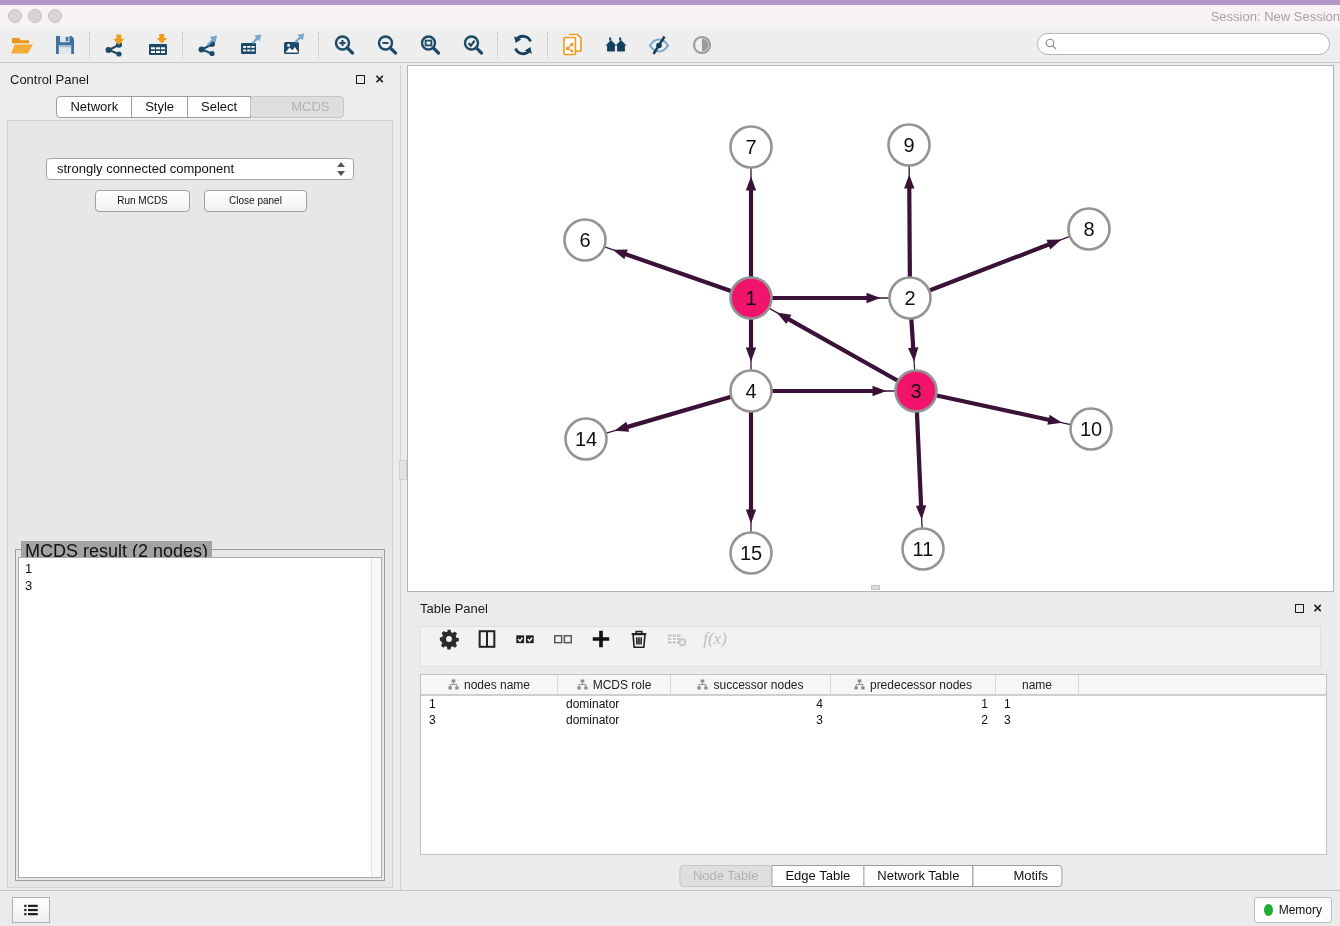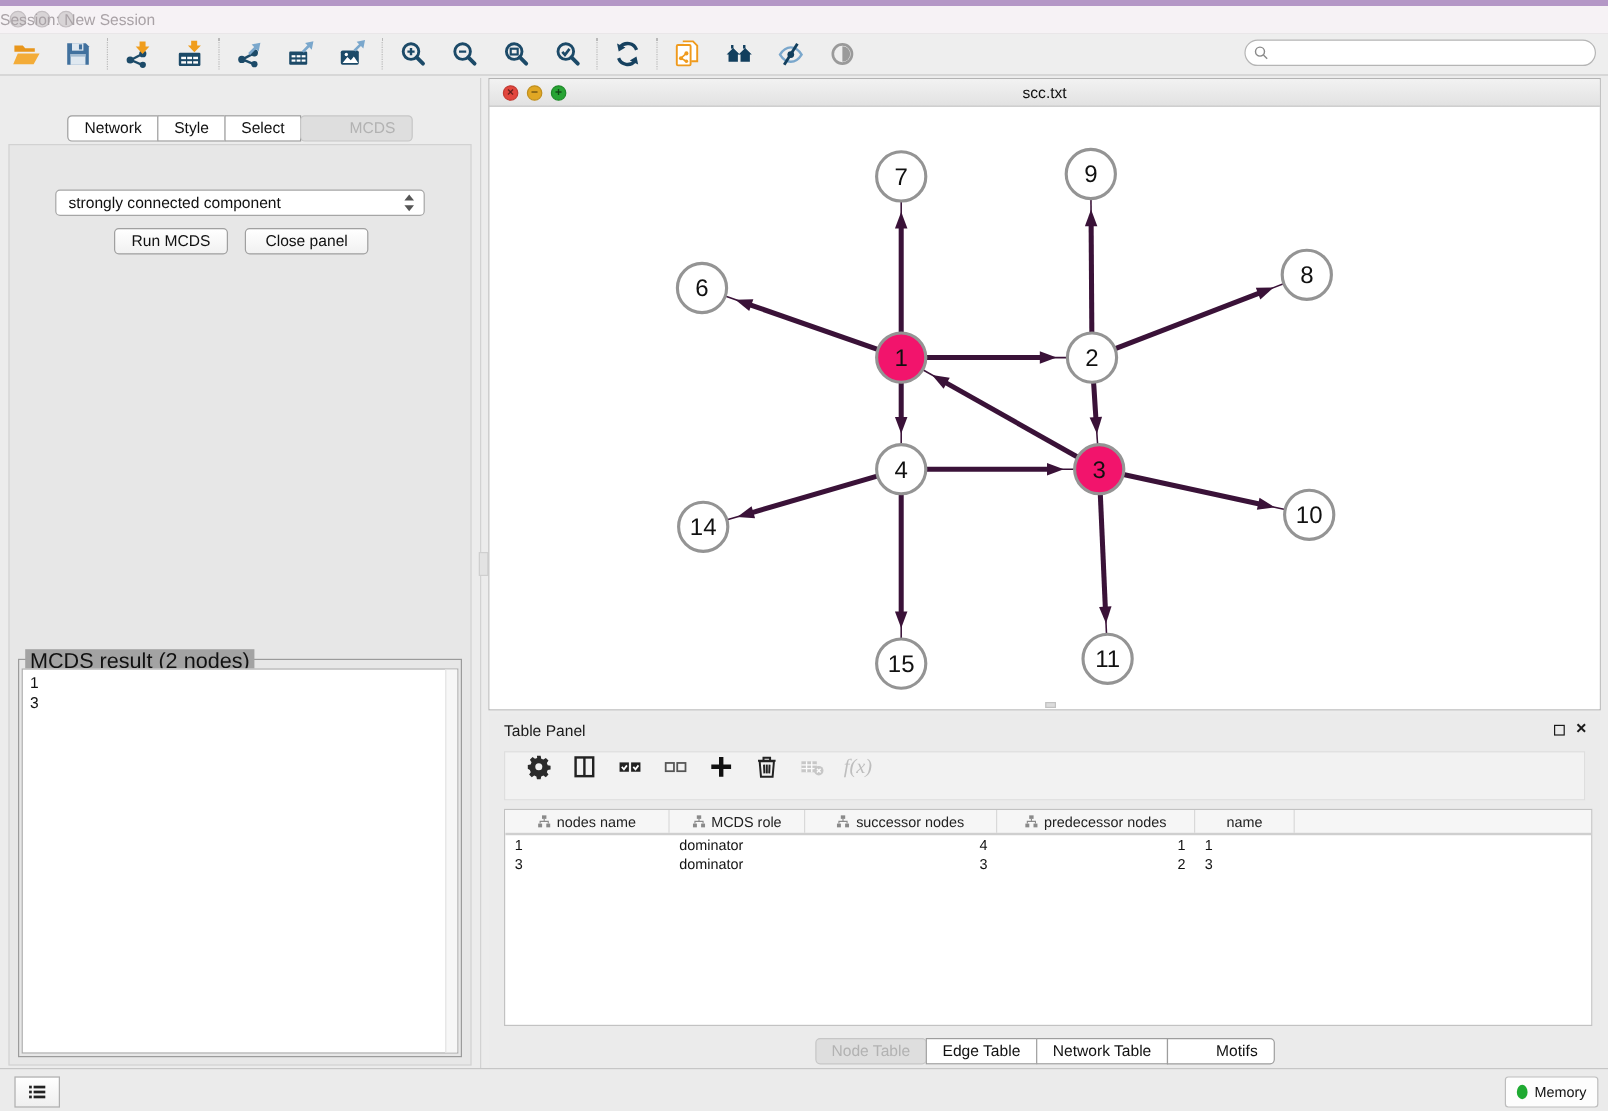--- a/index.html
+++ b/index.html
@@ -3,21 +3,21 @@
 <meta charset="utf-8">
 <style>
   html,body{margin:0;padding:0;}
   .app{position:relative;width:1340px;height:926px;background:#ececec;overflow:hidden;
        font-family:"Liberation Sans",sans-serif;color:#111;-webkit-font-smoothing:antialiased;}
   
   .win-accent{position:absolute;left:0;top:0;width:100%;height:5px;background:#b497c6;}
   .win-titlebar{position:absolute;left:0;top:5px;width:100%;height:23px;background:#f6f2f5;border-bottom:1px solid #cfc9ce;}
   .traffic{position:absolute;top:4px;width:14px;height:14px;border-radius:50%;box-sizing:border-box;}
   .traffic.inactive{background:#d8d4d6;border:1px solid #c3bec1;}
-  .win-title{position:absolute;left:0;right:0;top:0;height:23px;line-height:23px;text-align:left;
+  .win-title{position:absolute;left:0;right:0;top:0;height:23px;line-height:23px;text-align:right;
              font-size:13px;color:#a9a2a6;}
   
   .toolbar{position:absolute;left:0;top:28px;width:100%;height:35px;background:#eeeeee;
            border-bottom:1px solid #c9c9c9;display:flex;align-items:center;padding-left:9px;box-sizing:border-box;}
   .tbtn{width:26px;height:26px;display:inline-flex;align-items:center;justify-content:center;margin-right:17px;}
   .tbtn svg{width:24px;height:24px;}
   .tsep{width:1px;height:26px;margin:0 11px 0 -6px;border-left:1px dotted #b9b9b9;}
   .search-box{position:absolute;right:10px;top:5px;width:293px;height:22px;background:#fff;border:1px solid #b5b5b5;
               border-radius:12px;display:flex;align-items:center;padding-left:6px;box-sizing:border-box;}
   .search-box svg{width:15px;height:15px;flex:none;}
@@ -42,21 +42,21 @@
   .cp-tabs{position:absolute;left:0;top:31px;width:100%;display:flex;justify-content:center;}
   .cp-body{position:absolute;left:7px;right:7px;top:55px;bottom:2px;background:#e7e7e7;border:1px solid #d2d2d2;}
   .opt-label{position:absolute;left:0;top:15px;width:100%;text-align:center;font-size:13px;}
   .combo{position:absolute;left:38px;top:37px;width:308px;height:22px;background:#fff;border:1px solid #a6a6a6;
          border-radius:4px;box-sizing:border-box;font-size:13px;line-height:20px;padding-left:10px;}
   .combo .stepper{position:absolute;right:7px;top:3px;width:9px;height:14px;}
   .stepper i{position:absolute;left:0;width:0;height:0;border-left:4.5px solid transparent;border-right:4.5px solid transparent;}
   .stepper i.up{top:0;border-bottom:5px solid #555;}
   .stepper i.dn{bottom:0;border-top:5px solid #555;}
   .btn{position:absolute;height:22px;background:linear-gradient(#ffffff,#f1f1f1);border:1px solid #a0a0a0;
-       border-radius:4px;font-size:13px;line-height:20px;text-align:center;box-sizing:border-box;}
+       border-radius:4px;font-size:10px;line-height:20px;text-align:center;box-sizing:border-box;}
   .result-group{position:absolute;left:7px;right:7px;top:428px;bottom:6px;border:1px solid #9b9b9b;}
   .result-legend{position:absolute;left:5px;top:-9px;background:#a3a3a3;padding:0 4px;font-size:18px;}
   .result-box{position:absolute;left:2px;right:2px;top:7px;bottom:2px;background:#fff;border:1px solid #ababab;}
   .result-text{position:absolute;left:6px;top:2px;font-size:13px;line-height:17px;white-space:pre-line;}
   .result-scroll{position:absolute;right:0;top:0;bottom:0;width:9px;background:#f7f7f7;border-left:1px solid #e3e3e3;}
   .v-grip{position:absolute;left:399px;top:460px;width:8px;height:20px;background:#e3e3e3;border:1px solid #cfcfcf;box-sizing:border-box;}
   
   .net-window{position:absolute;left:407px;top:65px;right:6px;height:527px;border:1px solid #b3b3b3;box-sizing:border-box;background:#fff;}
   .net-titlebar{position:absolute;left:0;top:0;width:100%;height:23px;background:linear-gradient(#f2f2f2,#e2e2e2);
                 border-bottom:1px solid #b5b5b5;box-sizing:border-box;}
@@ -271,20 +271,25 @@
       <div class="search-box">
       <svg viewBox="0 0 20 20">
           <circle cx="8" cy="8" r="5" fill="none" stroke="#8a8a8a" stroke-width="1.6"></circle>
           <line x1="11.8" y1="11.8" x2="16" y2="16" stroke="#8a8a8a" stroke-width="1.6"></line>
         </svg>
       <input type="text" value="" style="">
     </div>
   </div>
 
   <div class="control-panel">
+    <div class="cp-header">
+      <span class="panel-title">Control Panel</span>
+      <span class="float-btn"></span>
+      <span class="close-btn"></span>
+    </div>
     <div class="cp-tabs">
         <div class="tab">Network</div>
         <div class="tab">Style</div>
         <div class="tab">Select</div>
         <div class="tab sel">MCDS</div>
       </div>
     <div class="cp-body">
       <div class="combo">
         <span>strongly connected component</span>
         <span class="stepper">
@@ -300,26 +305,20 @@
           <div class="result-text">1
 3</div>
           <div class="result-scroll"></div>
         </div>
       </div>
     </div>
   </div>
   <div class="v-grip"></div>
 
   <div class="net-window">
-    <div class="net-titlebar">
-      <span class="tl red" style="left:11px"></span>
-      <span class="tl yellow" style="left:31px"></span>
-      <span class="tl green" style="left:51px"></span>
-      <div class="net-title">scc.txt</div>
-    </div>
     <div class="net-canvas">
       <svg id="graph-svg" width="925" height="502" viewBox="0 0 925 502">
           <line x1="343" y1="209" x2="343" y2="76.5" stroke="#3a1238" stroke-width="1.3"></line>
           <line x1="343" y1="209" x2="343" y2="100.5" stroke="#3a1238" stroke-width="4.2"></line>
           <polygon points="343,87.5 348.2,101.5 337.8,101.5" fill="#3a1238"></polygon>
           <line x1="343" y1="209" x2="194.46465752922728" y2="157.10210925719988" stroke="#3a1238" stroke-width="1.3"></line>
           <line x1="343" y1="209" x2="217.12151054011673" y2="165.01835910437813" stroke="#3a1238" stroke-width="4.2"></line>
           <polygon points="204.84904849255162,160.7303904371566 219.78073354912573,160.43921802898453 216.3503586153485,170.25718766703662" fill="#3a1238"></polygon>
           <line x1="343" y1="209" x2="483.5" y2="209" stroke="#3a1238" stroke-width="1.3"></line>
           <line x1="343" y1="209" x2="459.5" y2="209" stroke="#3a1238" stroke-width="4.2"></line>

